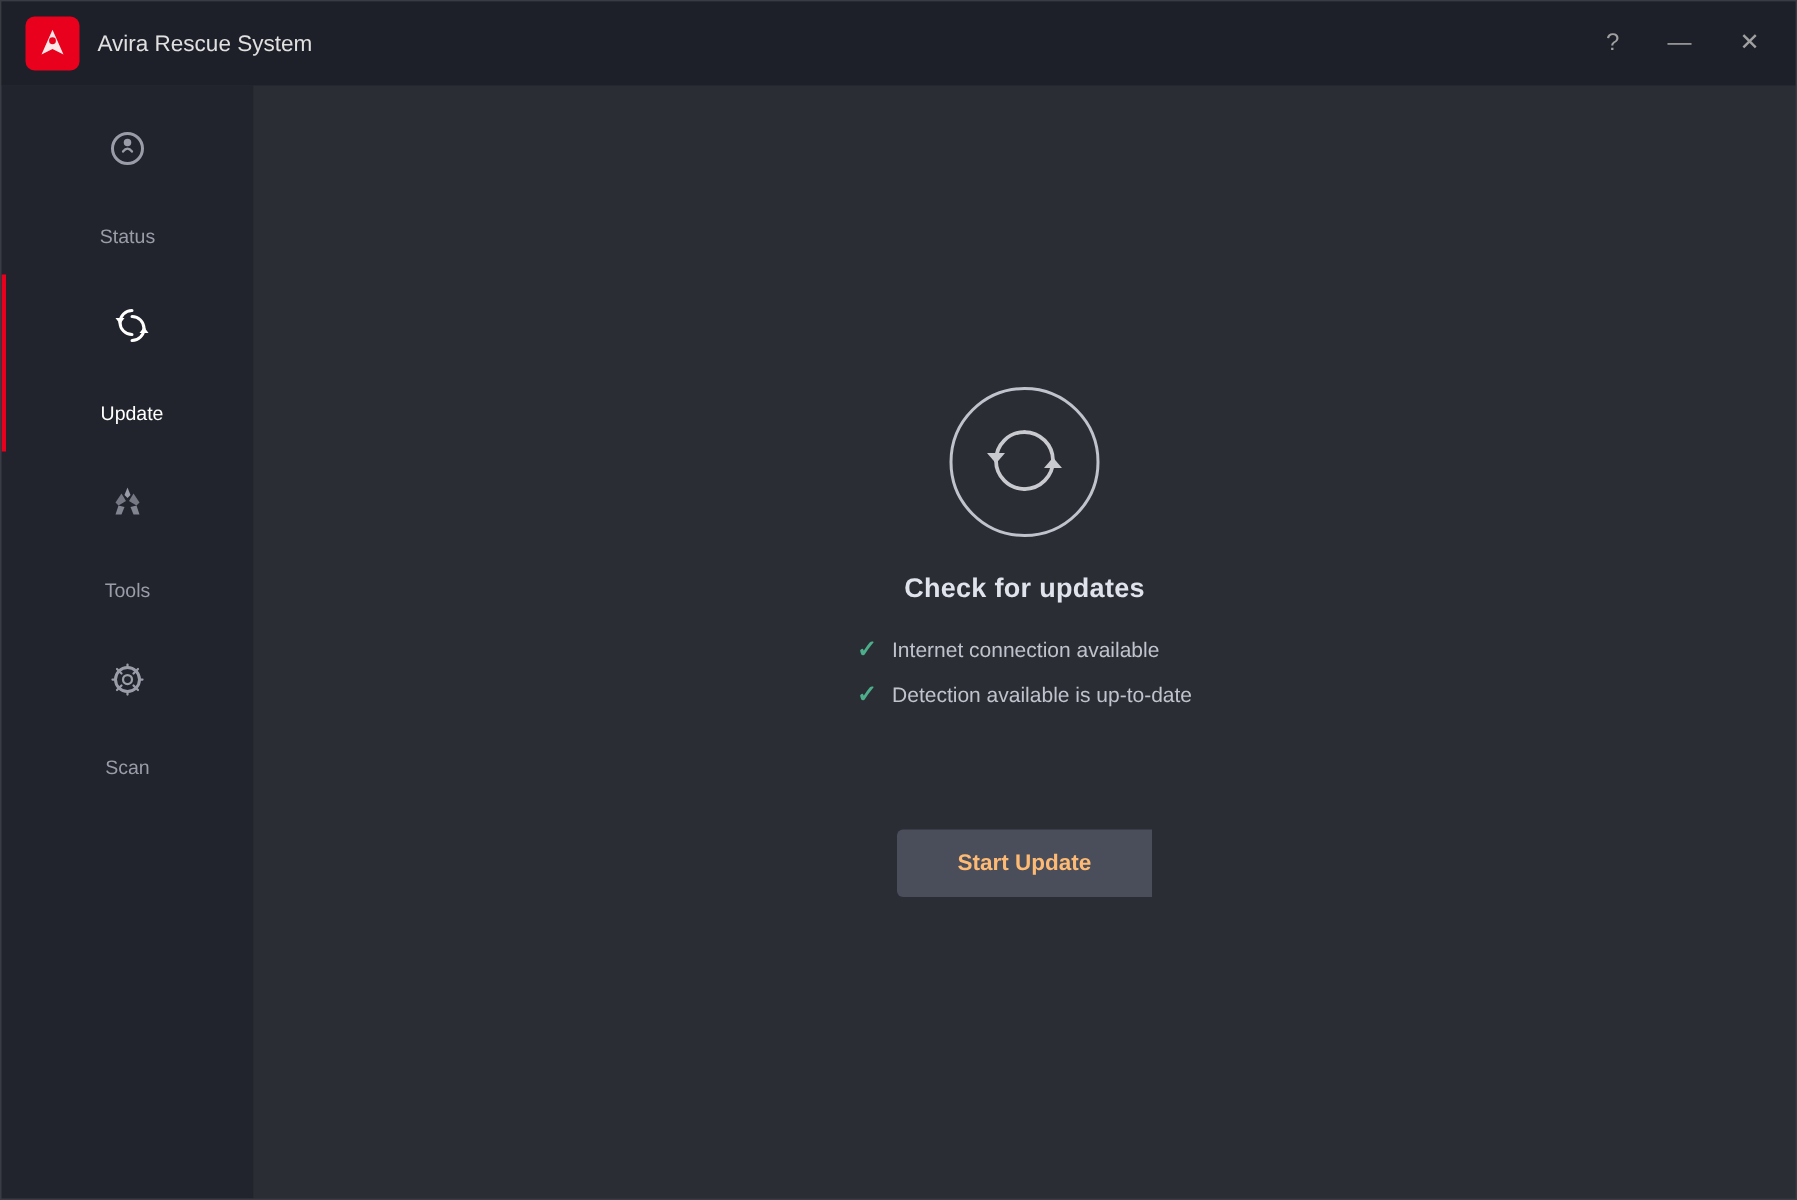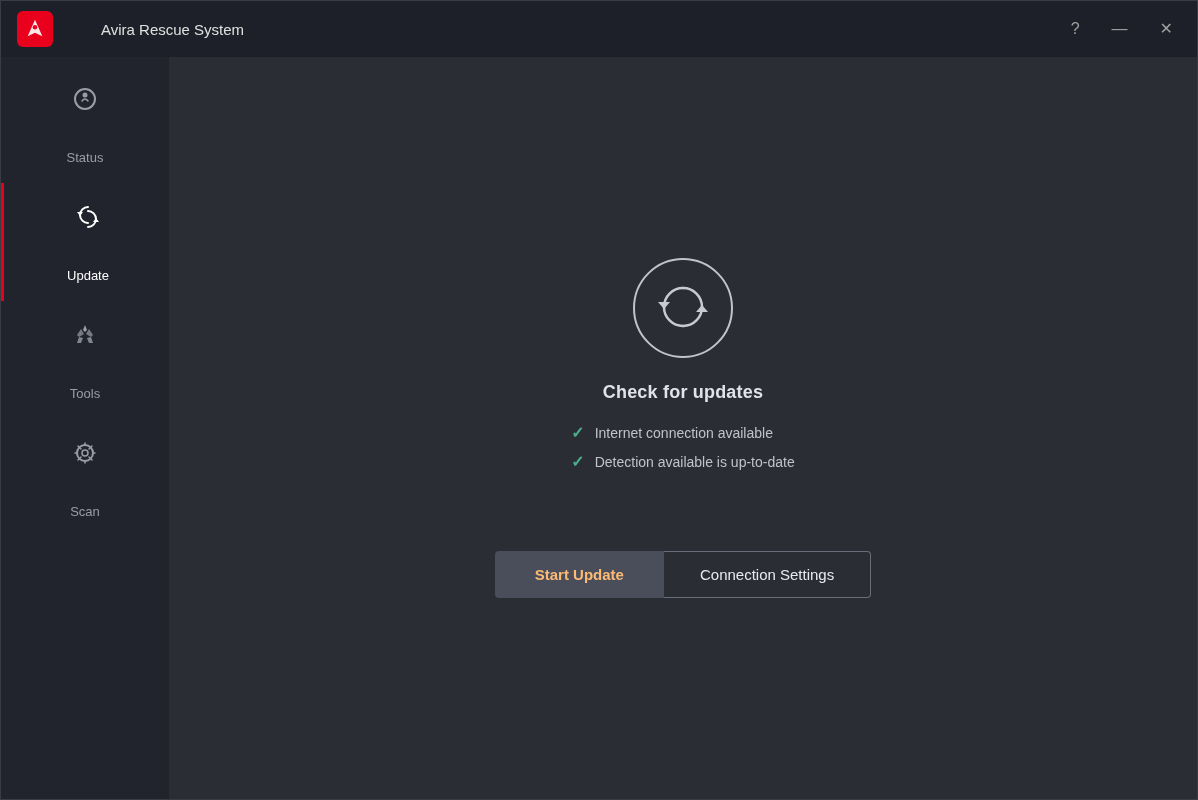--- a/index.html
+++ b/index.html
@@ -50,21 +50,20 @@
     .titlebar-logo svg {
       width: 22px;
       height: 22px;
     }
 
     .titlebar-title {
       color: #e0e0e0;
       font-size: 15px;
       font-weight: 400;
       flex: 1;
-      margin-left: 36px;
     }
 
     .titlebar-controls {
       display: flex;
       align-items: center;
       gap: 16px;
     }
 
     .titlebar-btn {
       color: #a0a0a0;
@@ -320,19 +319,18 @@
             <span>Internet connection available</span>
           </div>
           <div class="status-item">
             <span class="checkmark">✓</span>
             <span>Detection available is up-to-date</span>
           </div>
         </div>
 
         <div class="button-row">
           <button class="btn-start-update">Start Update</button>
-          <button class="btn-connection-settings">Connection Settings</button>
         </div>
 
       </div>
     </div>
   </div>
 </div>
 
 </body></html>

